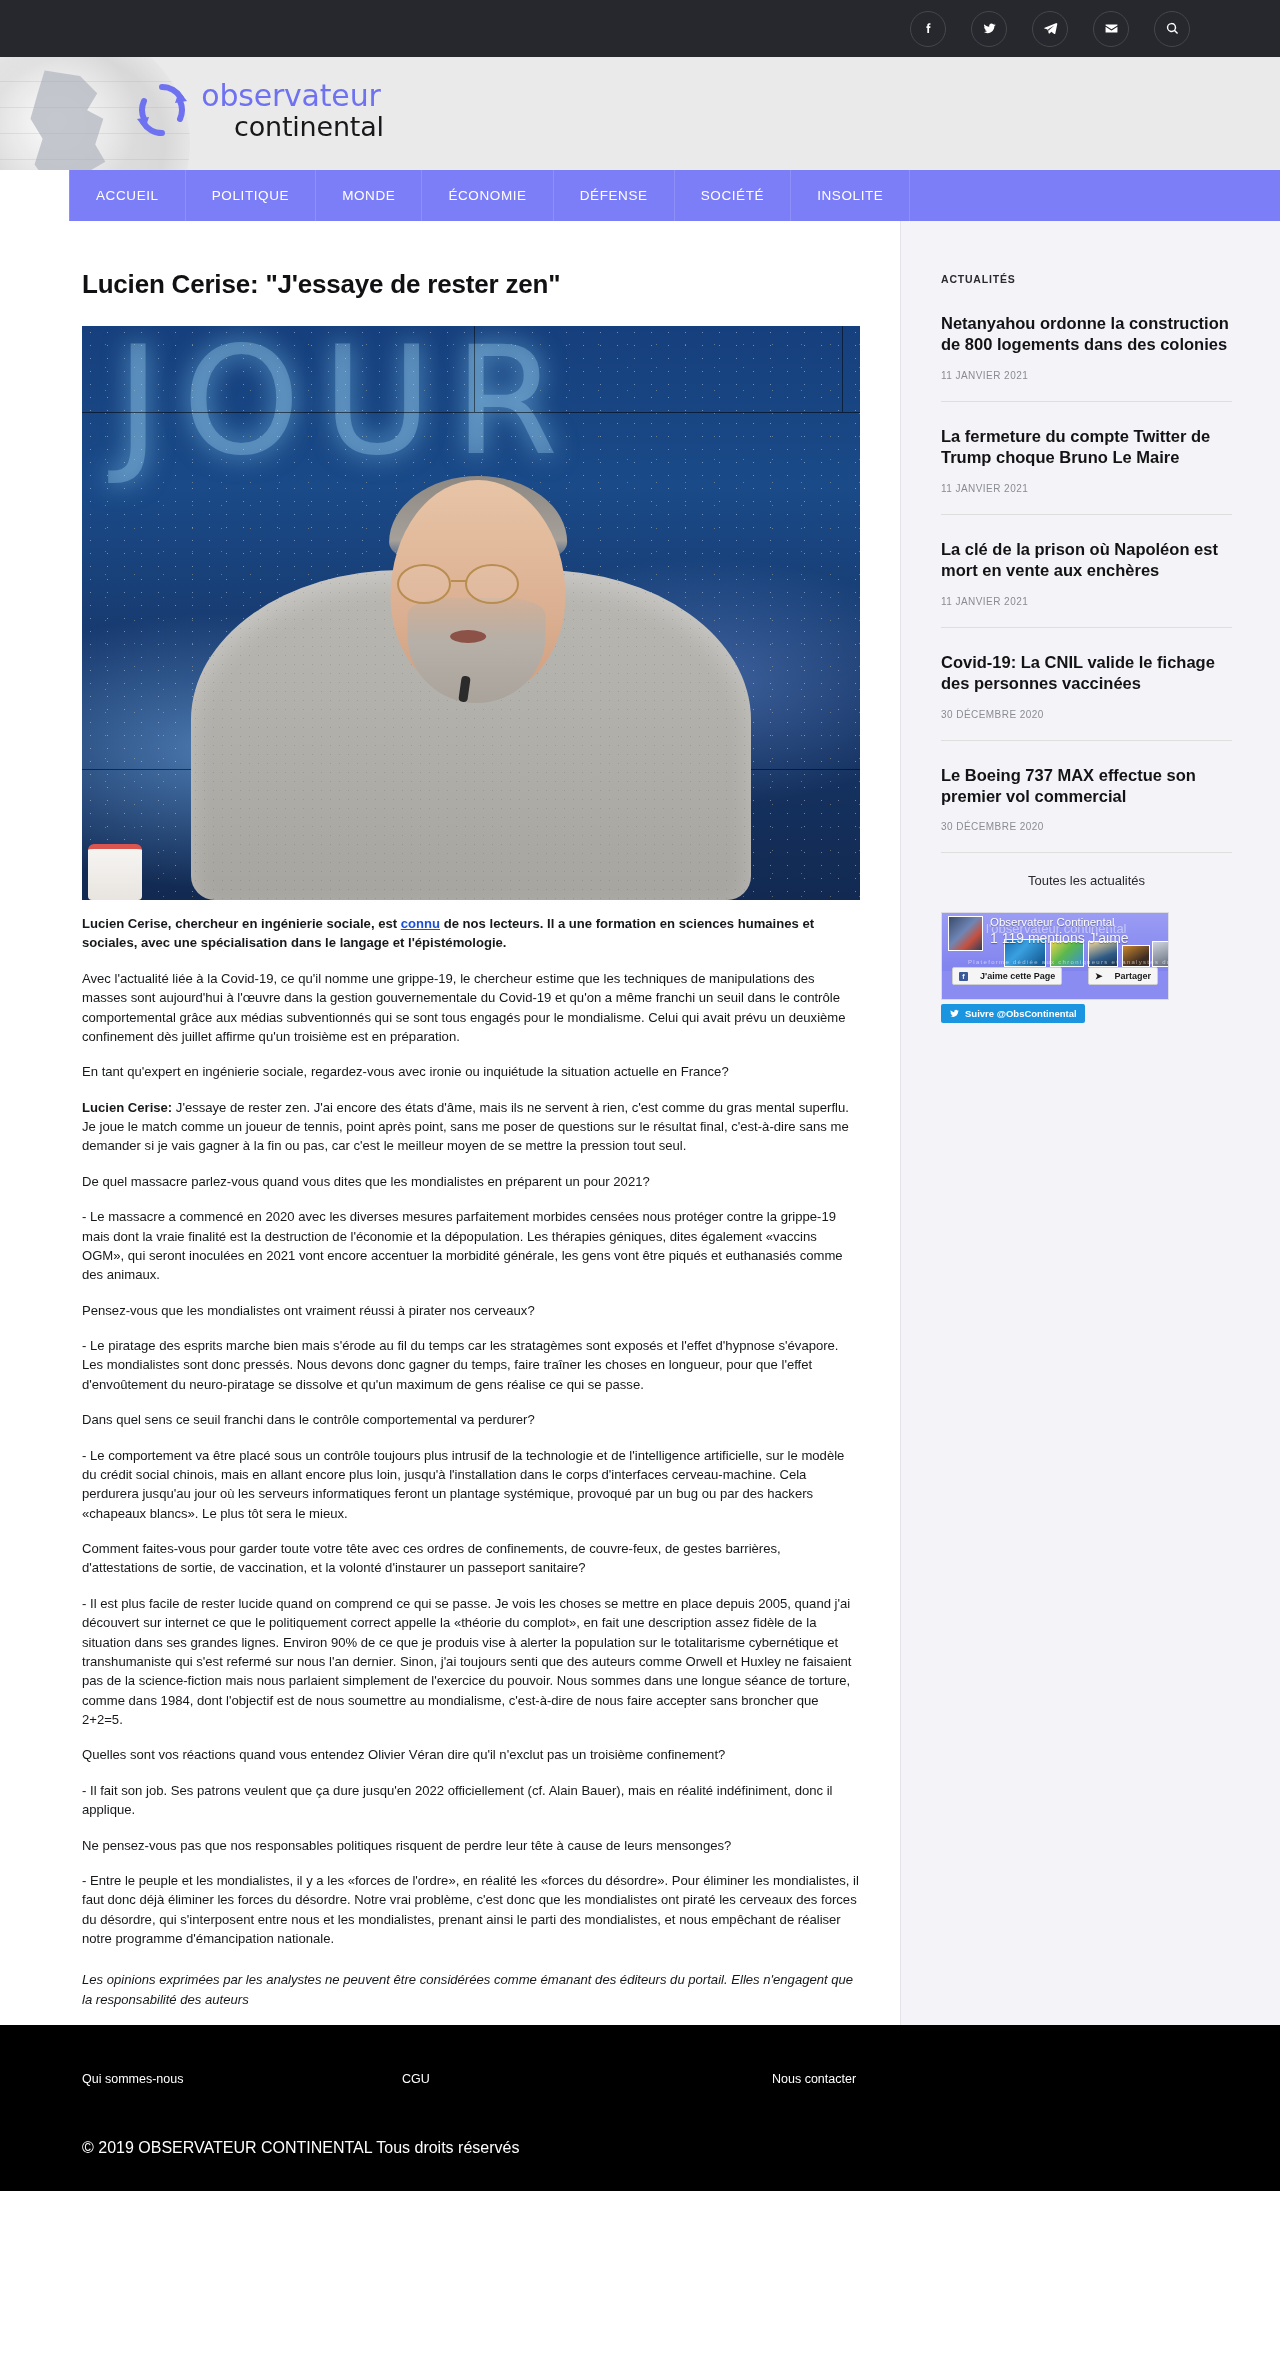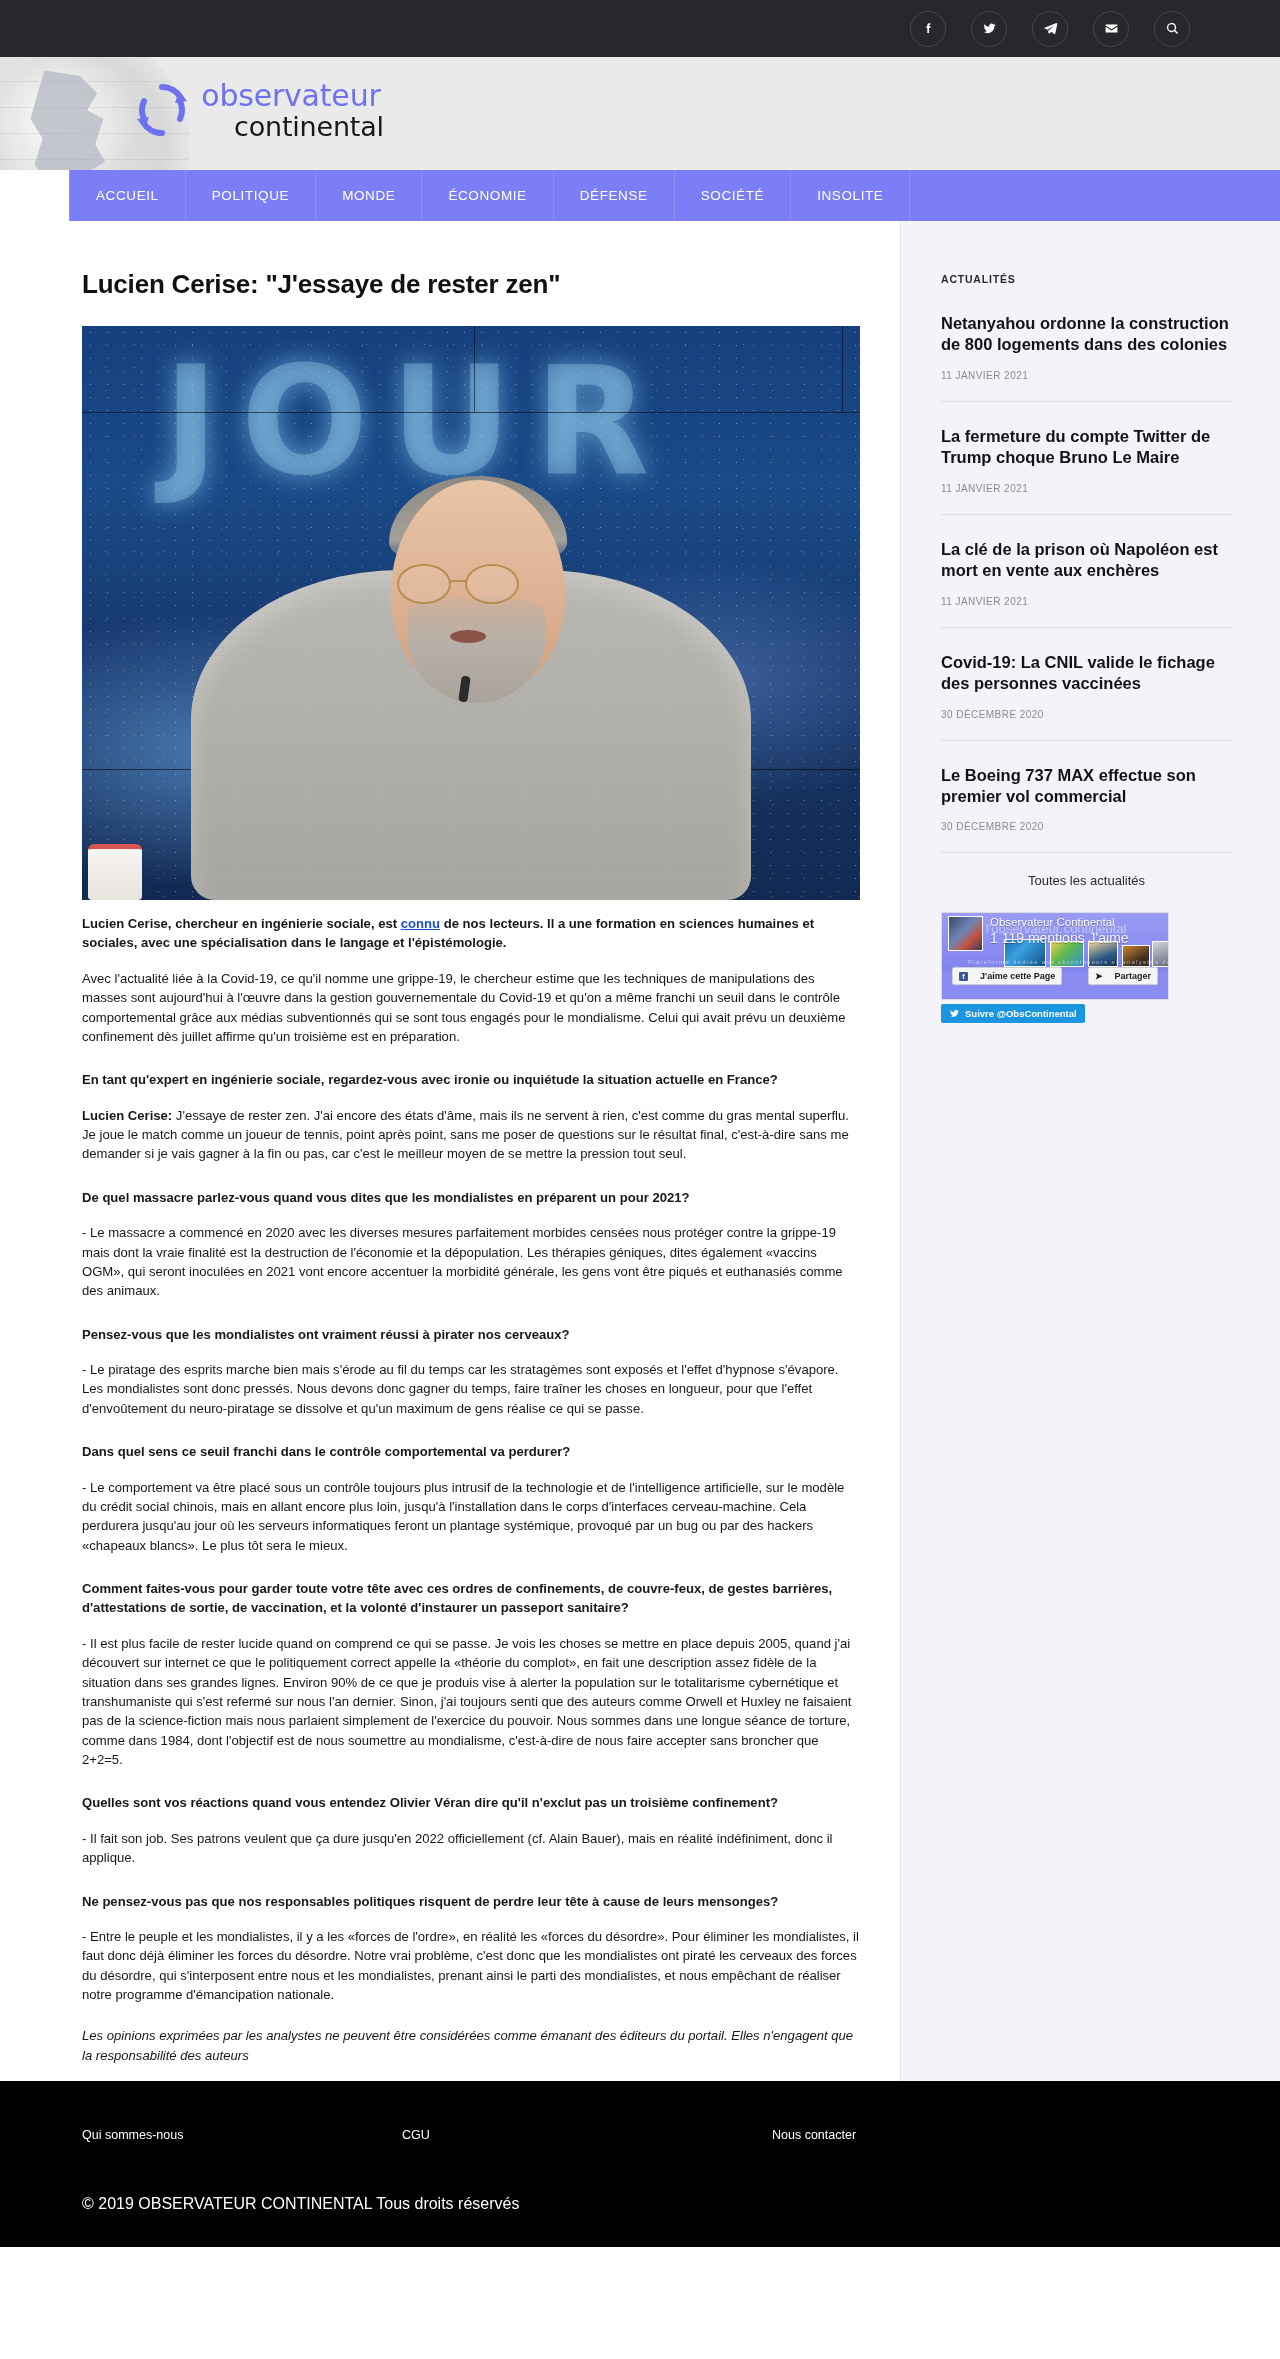--- a/index.html
+++ b/index.html
@@ -130,29 +130,28 @@
   }
   .hero .specks{
     position:absolute;inset:0;opacity:.5;
     background-image:
       radial-gradient(circle, rgba(255,255,255,.8) .6px, transparent .8px),
       radial-gradient(circle, rgba(255,220,150,.7) .6px, transparent .8px);
     background-size:17px 13px, 29px 23px;
     background-position:0 0, 9px 7px;
   }
   .hero .jour{
-    position:absolute;top:20px;left:34px;
+    position:absolute;top:0;left:34px;
     font-size:150px;line-height:1;
     font-family:"DejaVu Sans", sans-serif;
     color:rgba(175,230,255,.30);
     letter-spacing:22px;
-    font-weight:700;
+    font-weight:400;
     text-shadow:0 0 26px rgba(150,220,255,.55);
     white-space:nowrap;
-    margin-left:47px;
   }
   .hero .hline{
     position:absolute;left:0;right:0;height:1px;background:rgba(0,0,0,.55);
   }
   .hero .vline{
     position:absolute;top:0;bottom:0;width:1px;background:rgba(0,0,0,.5);
   }
   .hero .person{
     position:absolute;bottom:0;left:50%;transform:translateX(-50%);
     width:560px;height:420px;
@@ -227,21 +226,21 @@
 
   .lead, .para, .q, .note{
     font-size:13.1px;
     line-height:1.48;
     color:#17181a;
     margin:0 0 16px 0;
     max-width:778px;
   }
   .lead{ font-weight:bold; }
   .lead a{ color:#1a4fd6; text-decoration:underline; }
-  .q{ font-weight:bold;margin-top:24px; }
+  .q{ font-weight:normal; }
   .speaker{ font-weight:bold; }
   .note{ font-style:italic; margin-top:22px; }
 
   
   .sidebar{
     width:440px;
     background:#f4f4f8;
     border-left:1px solid #e3e3ea;
     padding:52px 48px 36px 40px;
   }

